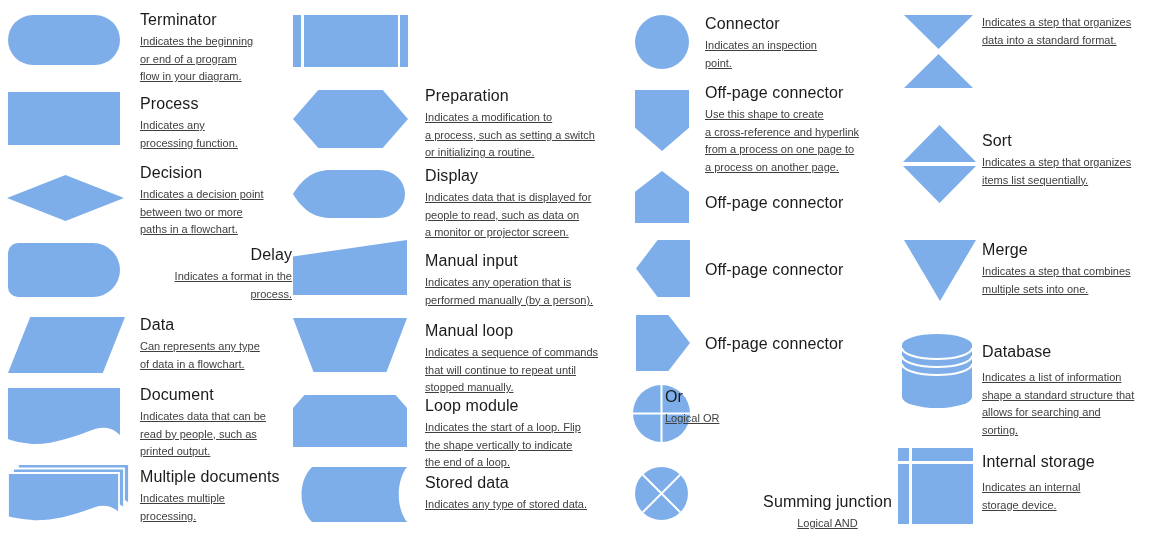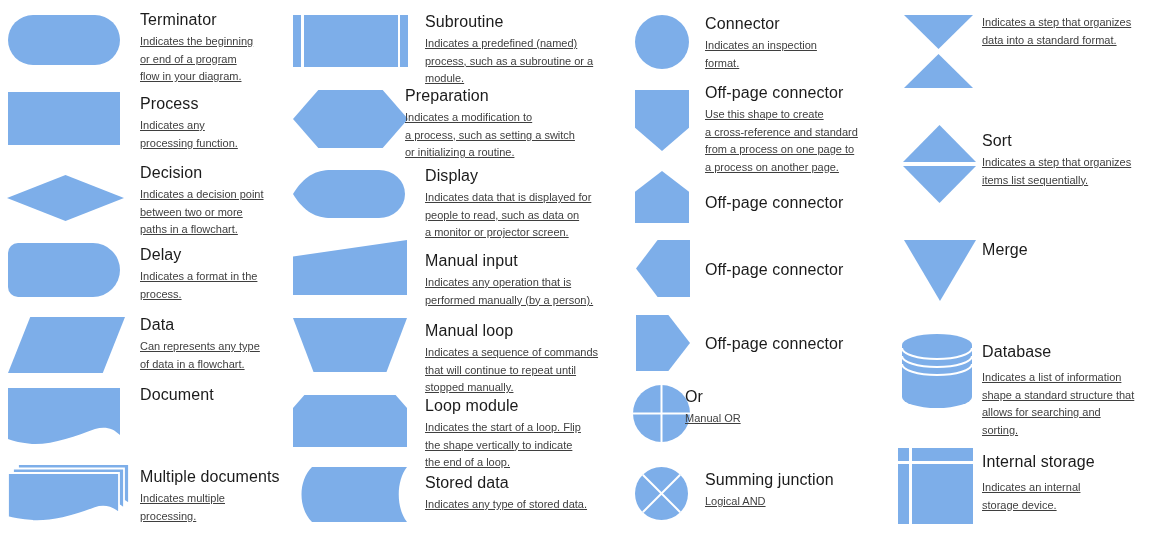--- a/index.html
+++ b/index.html
@@ -97,58 +97,55 @@
     <div class="title">Process</div>
     <div class="desc">Indicates any
 processing function.</div>
   </div>
   <div class="txt" style="left:140px;top:163px;width:152px;">
     <div class="title">Decision</div>
     <div class="desc">Indicates a decision point
 between two or more
 paths in a flowchart.</div>
   </div>
-  <div class="txt" style="left:140px;top:245px;width:152px;">
+  <div class="txt" style="left:140px;top:245px;width:152px;text-align:right;">
     <div class="title">Delay</div>
     <div class="desc">Indicates a format in the
 process.</div>
   </div>
   <div class="txt" style="left:140px;top:315px;width:152px;">
     <div class="title">Data</div>
     <div class="desc">Can represents any type
 of data in a flowchart.</div>
   </div>
   <div class="txt" style="left:140px;top:385px;width:152px;">
     <div class="title">Document</div>
+    <div class="desc">Indicates data that can be
+read by people, such as
+printed output.</div>
   </div>
   <div class="txt" style="left:140px;top:467px;width:160px;">
     <div class="title">Multiple documents</div>
     <div class="desc">Indicates multiple
 processing.</div>
   </div>
 
   <div class="subroutine" style="left:293px;top:15px;width:115px;height:52px;"></div>
   <div class="shape preparation" style="left:293px;top:90px;width:115px;height:58px;"></div>
   <svg class="svgshape" style="left:293px;top:166px;" width="114" height="56" viewBox="0 0 114 56">
     <path fill="currentColor" d="M0,28 C11,10 23,4 38,4 L86,4 A26,24 0 0 1 86,52 L38,52 C23,52 11,46 0,28 Z"></path>
   </svg>
   <div class="shape manual-input" style="left:293px;top:240px;width:114px;height:55px;"></div>
   <div class="shape manual-loop" style="left:293px;top:318px;width:114px;height:54px;"></div>
   <div class="shape loop-limit" style="left:293px;top:395px;width:114px;height:52px;"></div>
   <svg class="svgshape" style="left:293px;top:467px;" width="114" height="55" viewBox="0 0 114 55">
     <path fill="currentColor" d="M19,0 H114 C103,14 103,41 114,55 H19 C5,41 5,14 19,0 Z"></path>
   </svg>
 
-  <div class="txt" style="left:425px;top:12px;width:240px;">
-    <div class="title">Subroutine</div>
-    <div class="desc">Indicates a predefined (named)
-process, such as a subroutine or a
-module.</div>
-  </div>
-  <div class="txt" style="left:405px;top:86px;width:240px;">
+  <div class="txt" style="left:425px;top:86px;width:240px;">
     <div class="title">Preparation</div>
     <div class="desc">Indicates a modification to
 a process, such as setting a switch
 or initializing a routine.</div>
   </div>
   <div class="txt" style="left:425px;top:166px;width:240px;">
     <div class="title">Display</div>
     <div class="desc">Indicates data that is displayed for
 people to read, such as data on
 a monitor or projector screen.</div>
@@ -185,43 +182,43 @@
     <path stroke="#fff" stroke-width="2" d="M28.5,0 V57 M0,28.5 H57"></path>
   </svg>
   <svg class="svgshape" style="left:635px;top:467px;" width="53" height="53" viewBox="0 0 53 53">
     <circle fill="currentColor" cx="26.5" cy="26.5" r="26.5"></circle>
     <path stroke="#fff" stroke-width="2" d="M7.8,7.8 L45.2,45.2 M45.2,7.8 L7.8,45.2"></path>
   </svg>
 
   <div class="txt" style="left:705px;top:14px;width:245px;">
     <div class="title">Connector</div>
     <div class="desc">Indicates an inspection
-format.</div>
+point.</div>
   </div>
   <div class="txt" style="left:705px;top:83px;width:245px;">
     <div class="title">Off-page connector</div>
     <div class="desc">Use this shape to create
-a cross-reference and standard
+a cross-reference and hyperlink
 from a process on one page to
 a process on another page.</div>
   </div>
   <div class="txt" style="left:705px;top:193px;width:245px;">
     <div class="title">Off-page connector</div>
   </div>
   <div class="txt" style="left:705px;top:260px;width:245px;">
     <div class="title">Off-page connector</div>
   </div>
   <div class="txt" style="left:705px;top:334px;width:245px;">
     <div class="title">Off-page connector</div>
   </div>
-  <div class="txt" style="left:685px;top:387px;width:245px;">
+  <div class="txt" style="left:665px;top:387px;width:245px;">
     <div class="title">Or</div>
-    <div class="desc">Manual OR</div>
-  </div>
-  <div class="txt" style="left:705px;top:470px;width:245px;">
+    <div class="desc">Logical OR</div>
+  </div>
+  <div class="txt" style="left:705px;top:492px;width:245px;text-align:center;">
     <div class="title">Summing junction</div>
     <div class="desc">Logical AND</div>
   </div>
 
   <svg class="svgshape" style="left:904px;top:15px;" width="69" height="73" viewBox="0 0 69 73">
     <polygon fill="currentColor" points="0,0 69,0 34.5,34"></polygon>
     <polygon fill="currentColor" points="0,73 69,73 34.5,39"></polygon>
   </svg>
   <svg class="svgshape" style="left:903px;top:125px;" width="73" height="78" viewBox="0 0 73 78">
     <polygon fill="currentColor" points="36.5,0 73,37 0,37"></polygon>
@@ -240,20 +237,22 @@
     <div class="desc">Indicates a step that organizes
 data into a standard format.</div>
   </div>
   <div class="txt" style="left:982px;top:131px;width:178px;">
     <div class="title">Sort</div>
     <div class="desc">Indicates a step that organizes
 items list sequentially.</div>
   </div>
   <div class="txt" style="left:982px;top:240px;width:178px;">
     <div class="title">Merge</div>
+    <div class="desc">Indicates a step that combines
+multiple sets into one.</div>
   </div>
   <div class="txt gap-lg" style="left:982px;top:342px;width:178px;">
     <div class="title">Database</div>
     <div class="desc">Indicates a list of information
 shape a standard structure that
 allows for searching and
 sorting.</div>
   </div>
   <div class="txt gap-lg" style="left:982px;top:452px;width:178px;">
     <div class="title">Internal storage</div>

